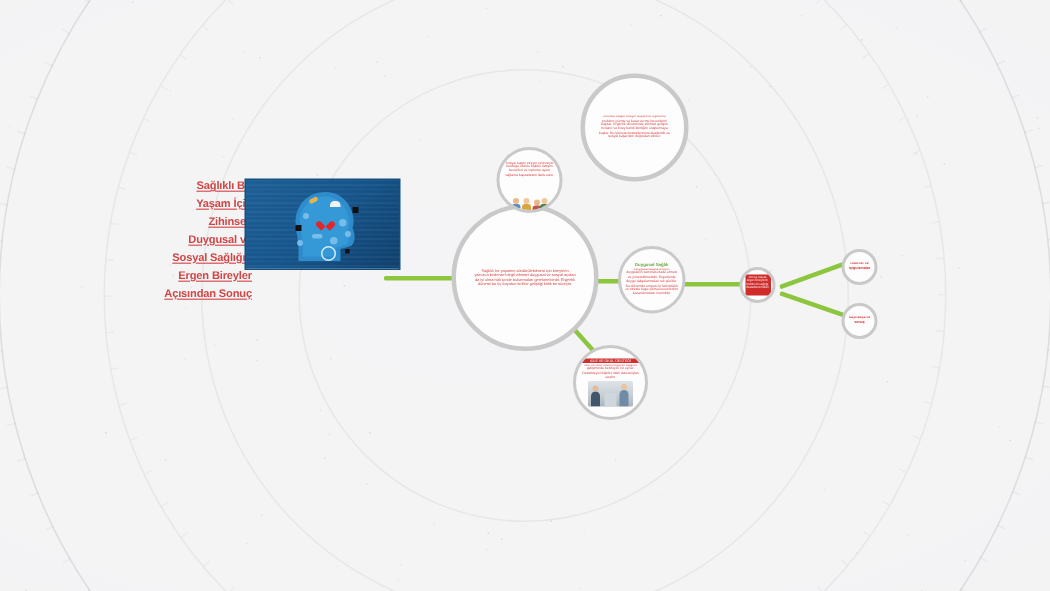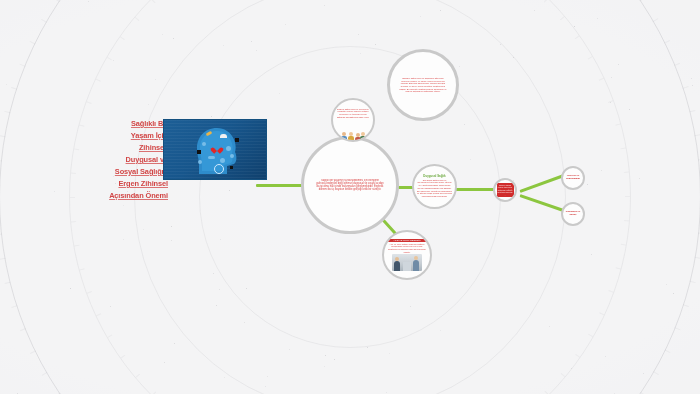--- a/index.html
+++ b/index.html
@@ -383,22 +383,22 @@
   <div class="conn" style="left:452px; top:188px; width:44px;  height:3px;"></div>
   <div class="conn" style="left:520px; top:190px; width:47px;  height:3px; transform:rotate(-20deg);"></div>
   <div class="conn" style="left:520px; top:194px; width:47px;  height:3px; transform:rotate(19deg);"></div>
 
   <div id="title">
     <div>Sağlıklı Bir</div>
     <div>Yaşam İçin</div>
     <div>Zihinsel,</div>
     <div>Duygusal ve</div>
     <div>Sosyal Sağlığın</div>
-    <div>Ergen Zihinsel</div>
-    <div>Açısından Önemi</div>
+    <div>Ergen Bireyler</div>
+    <div>Açısından Sonuç</div>
   </div>
 
   <div id="brain-image">
     <svg class="head-shape" viewBox="0 0 46 50">
       <path d="M23 2 C10 2 3 12 3 22 C3 29 5 33 5 38 L5 48 L33 48 L33 40 L40 38 C43 36 43 30 41 26 C44 18 38 2 23 2 Z" fill="#2f8fd0" opacity="0.95"></path>
       <path d="M23 5 C12 5 6 13 6 22 C6 29 8 33 8 38 L8 45 L30 45 L30 39 L37 37 C39 35 39 31 38 27 C41 19 35 5 23 5 Z" fill="#3da3e0" opacity="0.55"></path>
     </svg>
     <span class="icon-blob" style="left:42px;top:12px;width:6px;height:3px;background:#e8b44a;transform:rotate(-28deg);"></span>
     <span class="icon-blob" style="left:56px;top:14px;width:7px;height:4px;background:#f2f2f2;border-radius:3px 3px 0 0;"></span>
     <span class="icon-blob" style="left:38px;top:22px;width:4px;height:4px;border-radius:50%;"></span>

